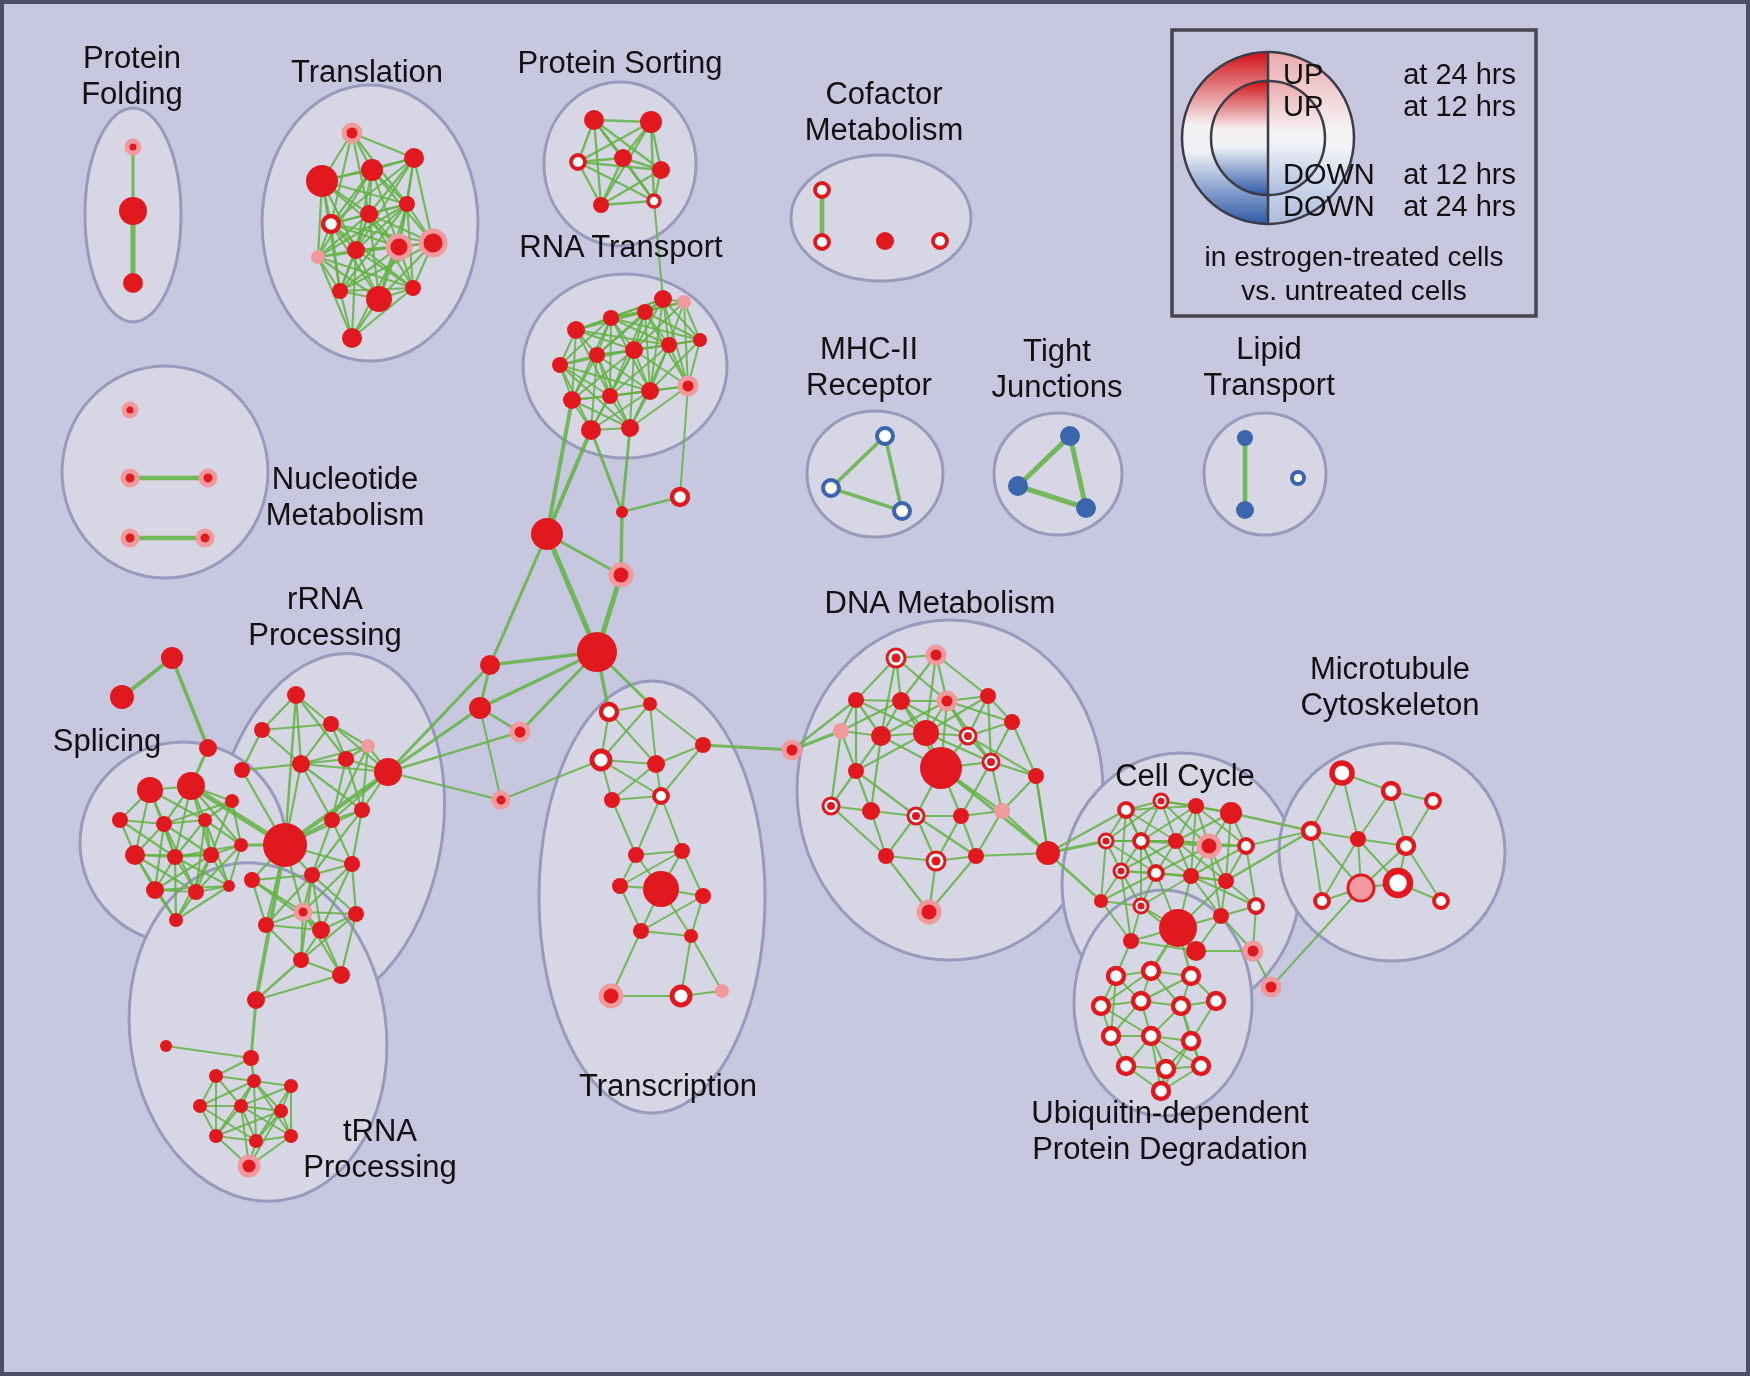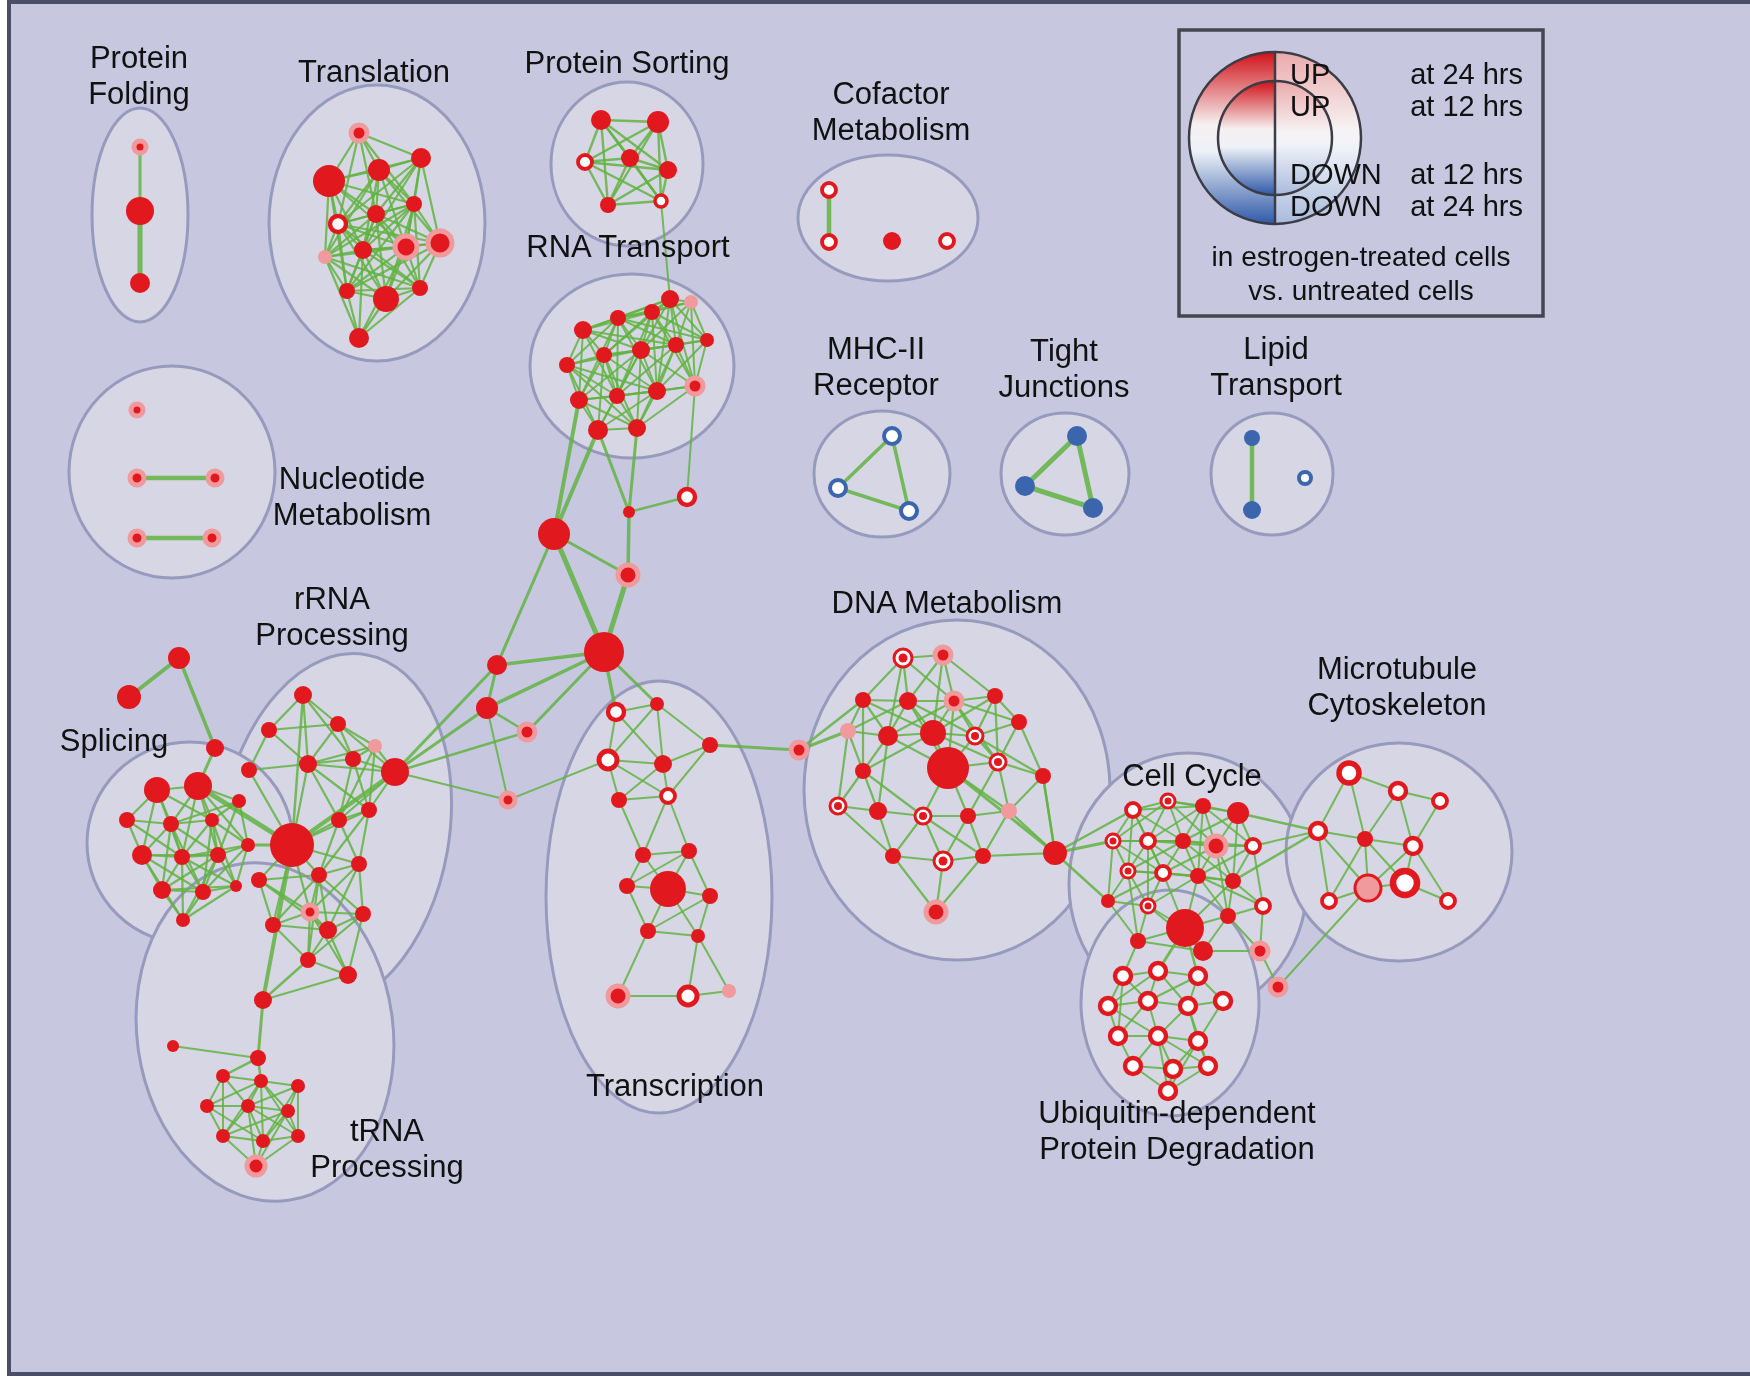--- a/index.html
+++ b/index.html
@@ -1,16 +1,16 @@
 <!DOCTYPE html>
 <html><head>
 <meta charset="utf-8">
 <style>
   html,body{margin:0;padding:0;background:#ffffff;}
-  #figure{width:1530px;height:1376px;position:relative;padding-left:7px;}
+  #figure{width:1530px;height:1376px;position:relative;}
   svg{display:block;font-family:"Liberation Sans","DejaVu Sans",sans-serif;}
   .legend-text{fill:#111111;font-size:29px;}
   .legend-note{fill:#111111;font-size:28px;}
 </style>
 </head>
 <body>
 
 <div id="figure">
   <svg width="1750" height="1376" viewBox="0 0 1750 1376">
     <defs>

